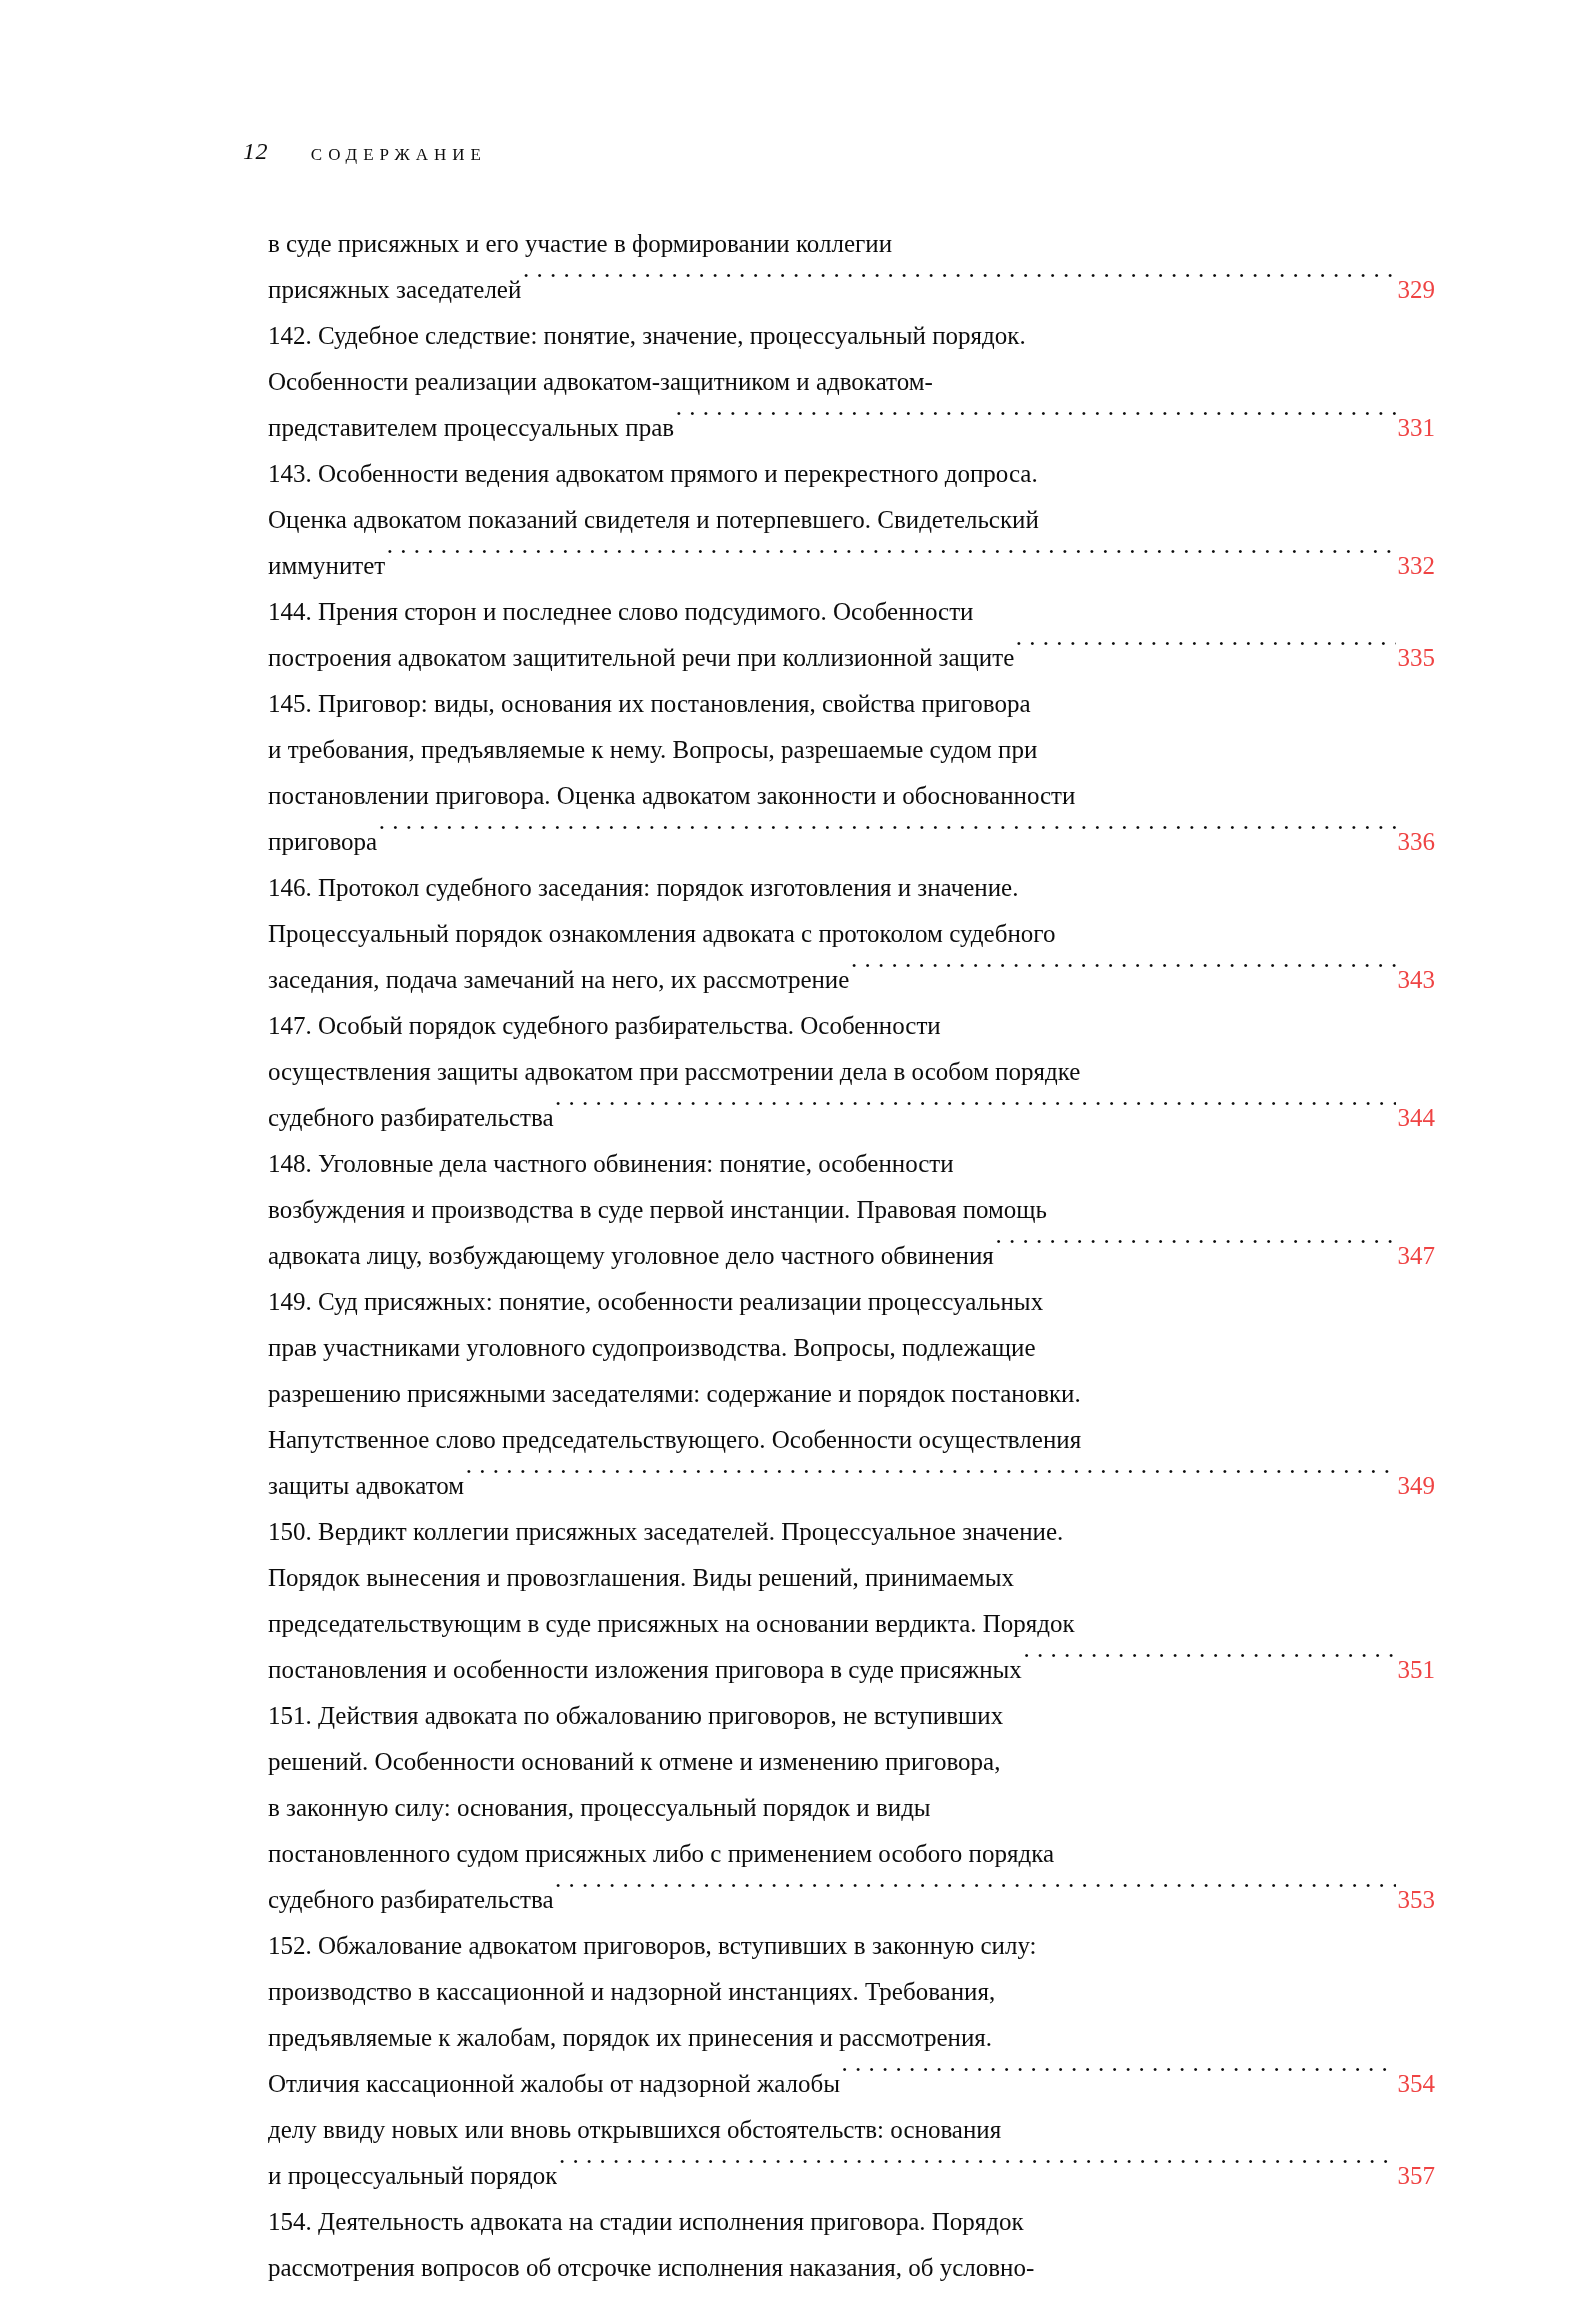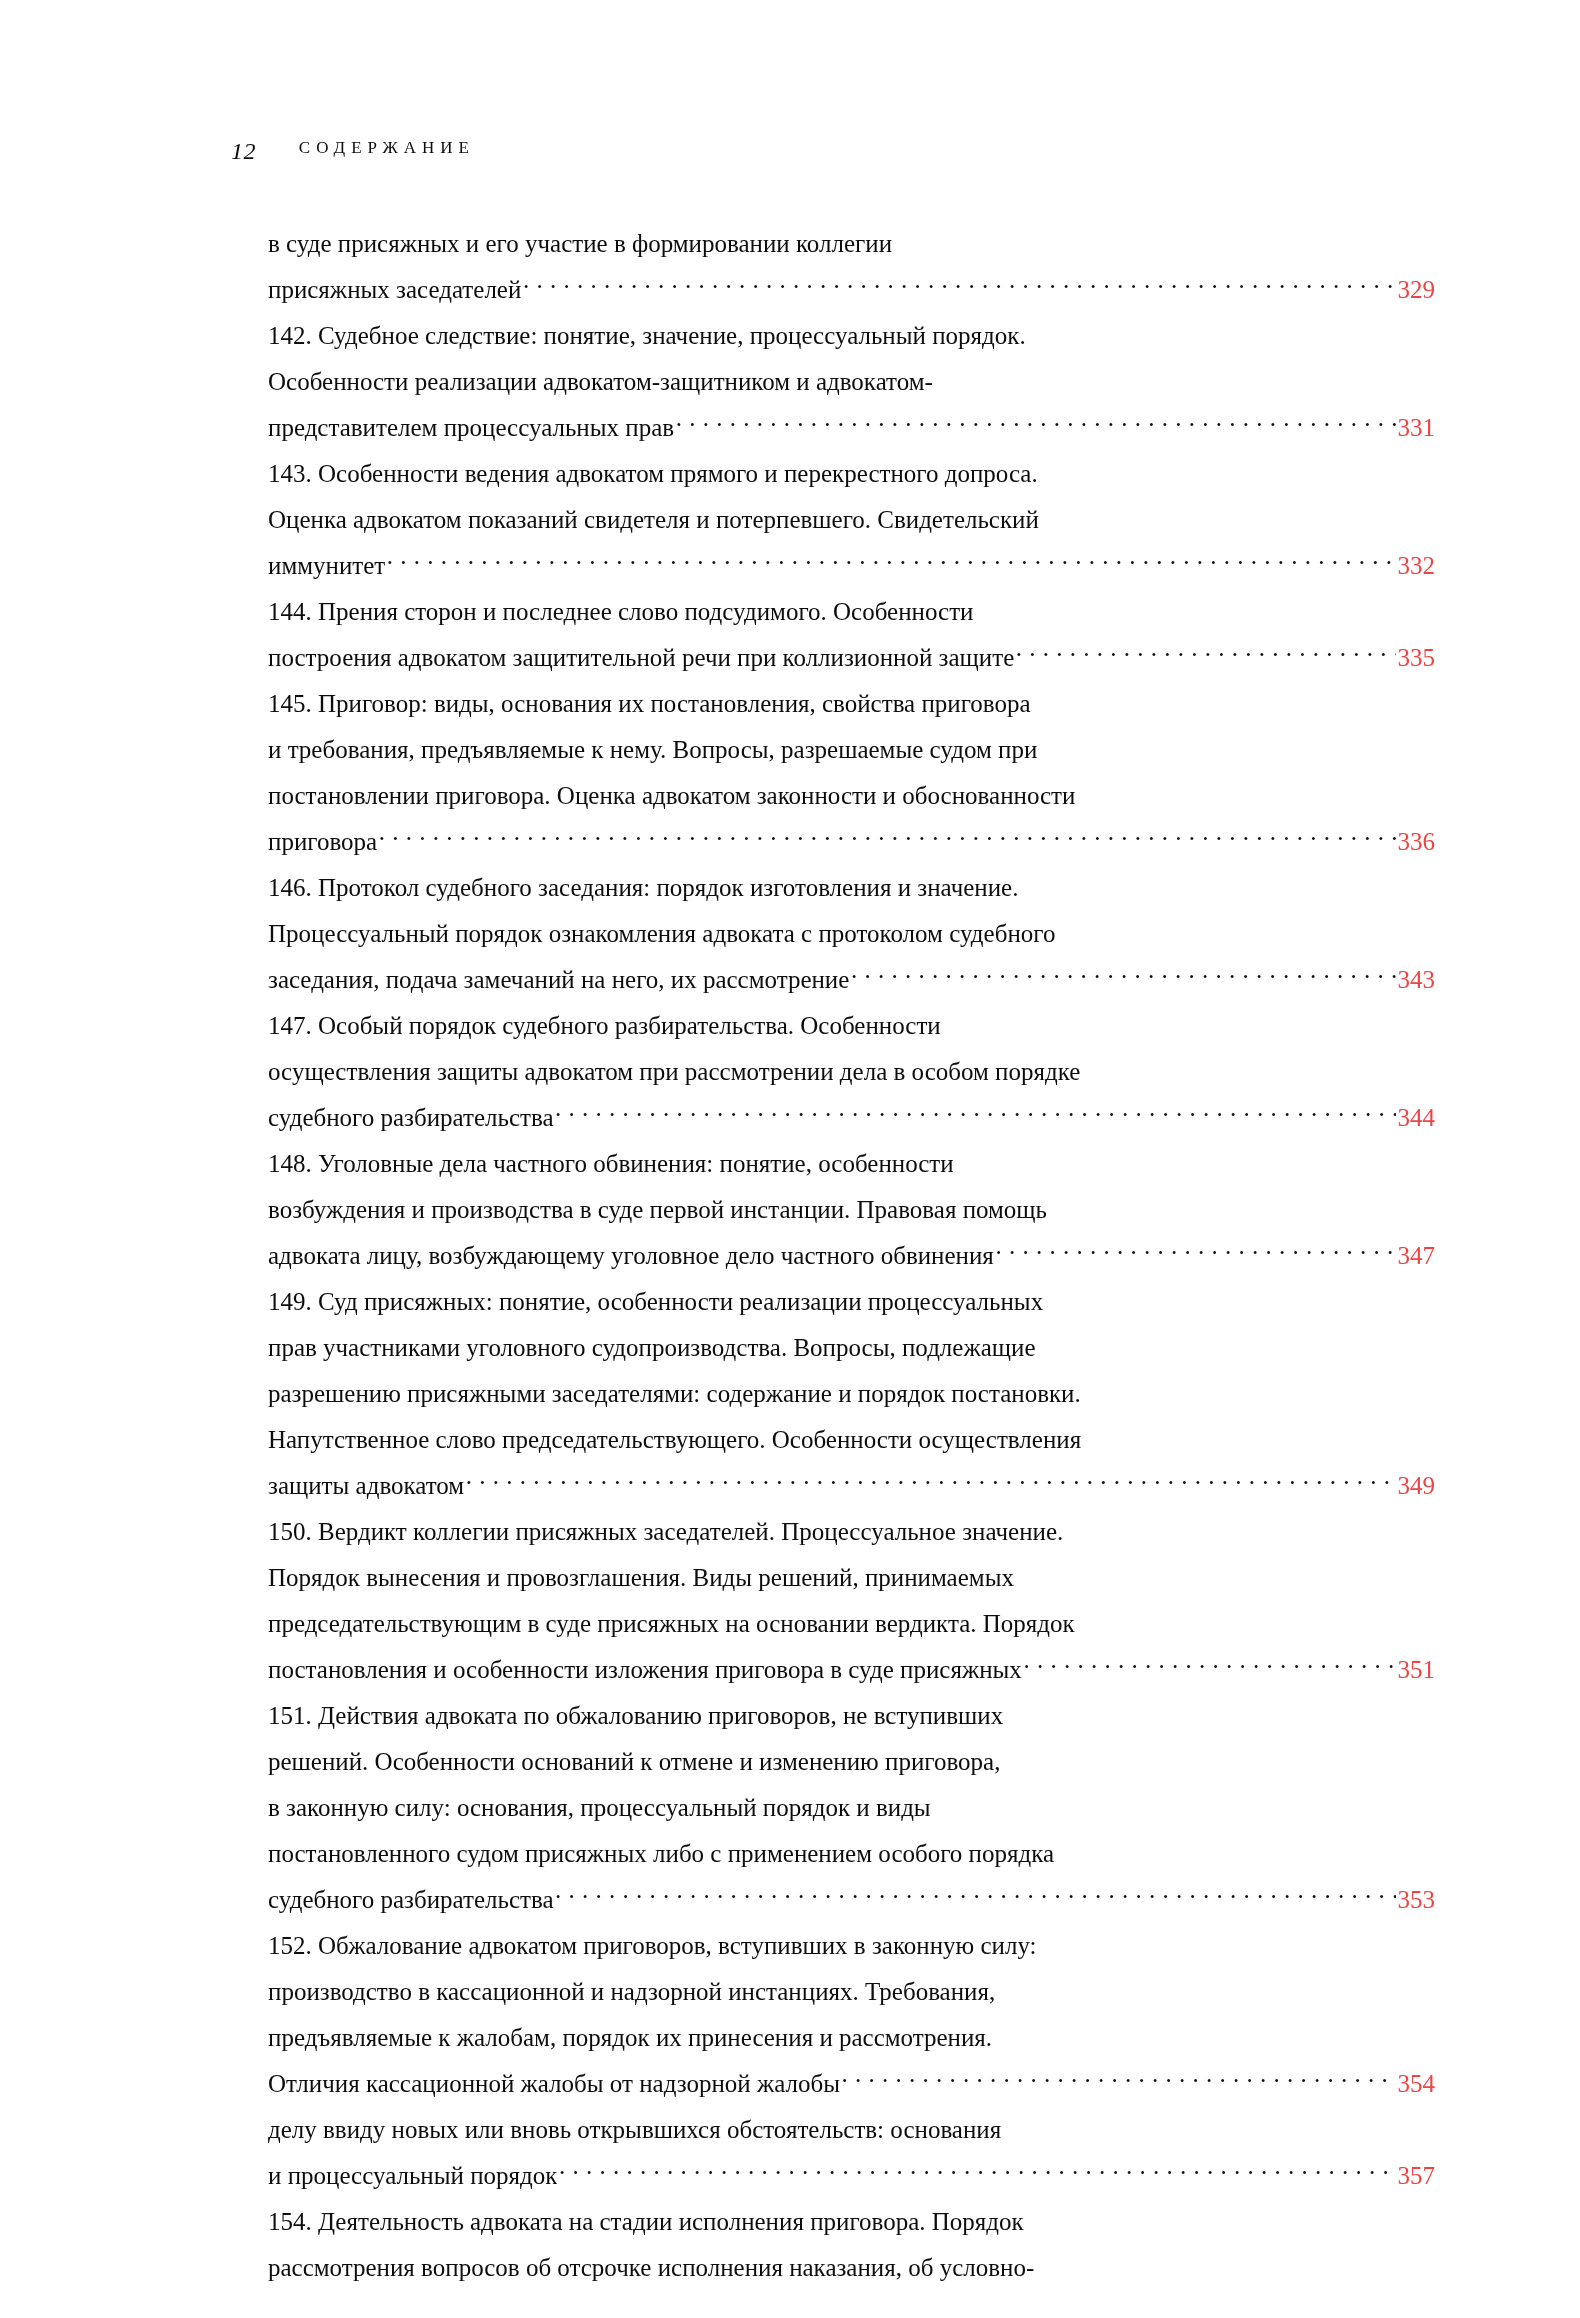--- a/index.html
+++ b/index.html
@@ -15,24 +15,24 @@
     background: #ffffff;
     margin: 0 auto;
     overflow: hidden;
     font-family: "Liberation Serif", "DejaVu Serif", serif;
     color: #0d0d0d;
   }
 
   
   .running-head {
     position: absolute;
-    left: 231px;
+    left: 243px;
     top: 138px;
     display: flex;
-    align-items: flex-start;
+    align-items: flex-end;
     white-space: nowrap;
   }
 
   .folio {
     font-style: italic;
     font-size: 24px;
     letter-spacing: 0.4px;
     color: #0d0d0d;
   }
 
@@ -52,21 +52,21 @@
   }
 
   .toc-entry {
     margin: 0;
     padding: 0;
   }
 
   
   .toc-line {
     display: flex;
-    align-items: center;
+    align-items: flex-start;
     font-size: 25px;
     line-height: 46px;
     white-space: nowrap;
   }
 
   .line-text {
     flex: 0 1 auto;
     overflow: hidden;
     text-overflow: clip;
   }

